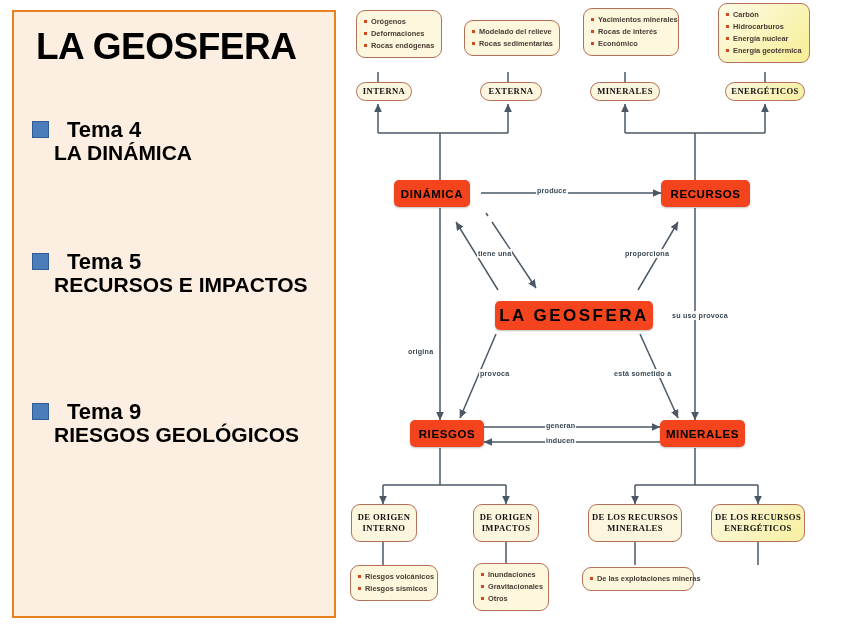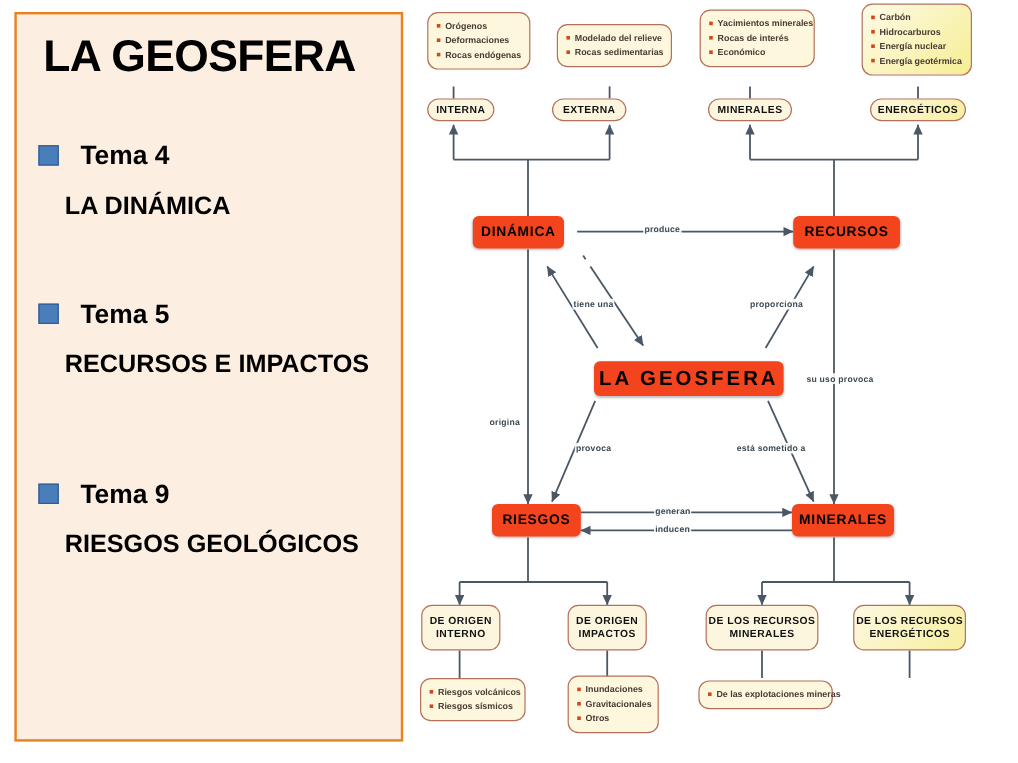--- a/index.html
+++ b/index.html
@@ -37,21 +37,21 @@
   }
   .topic-bullet{
     width:15px;height:15px;
     background:#4a7ebb;
     border:1px solid #2f5c94;
     flex:0 0 auto;
     display:inline-block;
   }
   .topic-sub{
     font-size:21px; font-weight:bold; color:#000;
-    margin-left:22px; margin-top:20px;
+    margin-left:22px; margin-top:1px;
     line-height:1.05;
     white-space:nowrap;
   }
   #topic-0{ top:106px; }
   #topic-1{ top:238px; }
   #topic-2{ top:388px; }
 
   
   #diagram{
     position:absolute;
@@ -87,20 +87,21 @@
   
   .node.cap{
     background:#fdf6df;
     border:1.5px solid #b5705a;
     border-radius:9px;
     font-size:8.6px;
     font-weight:bold;
     letter-spacing:0.4px;
     color:#111;
     line-height:1.25;
+    font-family:Liberation Serif, serif;
   }
   .node.cap.pill{ border-radius:11px; }
   .node.cap.tinted{
     background:linear-gradient(135deg,#fdf8e2 0%,#f7ef9e 100%);
   }
 
   
   .node.listbox{
     background:#fdf8dd;
     border:1.5px solid #b5705a;
@@ -257,21 +258,21 @@
   <div class="node listbox tinted" style="left:370px; top:3px; width:92px;">
     <ul>
       <li>Carbón</li>
       <li>Hidrocarburos</li>
       <li>Energía nuclear</li>
       <li>Energía geotérmica</li>
     </ul>
   </div>
 
   <div class="node cap pill" style="left:8px;  top:82px; width:56px; height:19px;">INTERNA</div>
-  <div class="node cap pill" style="left:112px;top:82px; width:62px; height:19px;">EXTERNA</div>
+  <div class="node cap pill" style="left:132px;top:82px; width:62px; height:19px;">EXTERNA</div>
   <div class="node cap pill" style="left:242px;top:82px; width:70px; height:19px;">MINERALES</div>
   <div class="node cap pill tinted" style="left:377px;top:82px; width:80px; height:19px;">ENERGÉTICOS</div>
 
   <div class="node core lvl2" style="left:46px;  top:180px; width:76px; height:27px;">DINÁMICA</div>
   <div class="node core lvl2" style="left:313px; top:180px; width:89px; height:27px;">RECURSOS</div>
   <div class="node core lvl2" style="left:62px;  top:420px; width:74px; height:27px;">RIESGOS</div>
   <div class="node core lvl2" style="left:312px; top:420px; width:85px; height:27px;">MINERALES</div>
 
   <div class="node core center" style="left:147px; top:301px; width:158px; height:29px;">LA GEOSFERA</div>
 

